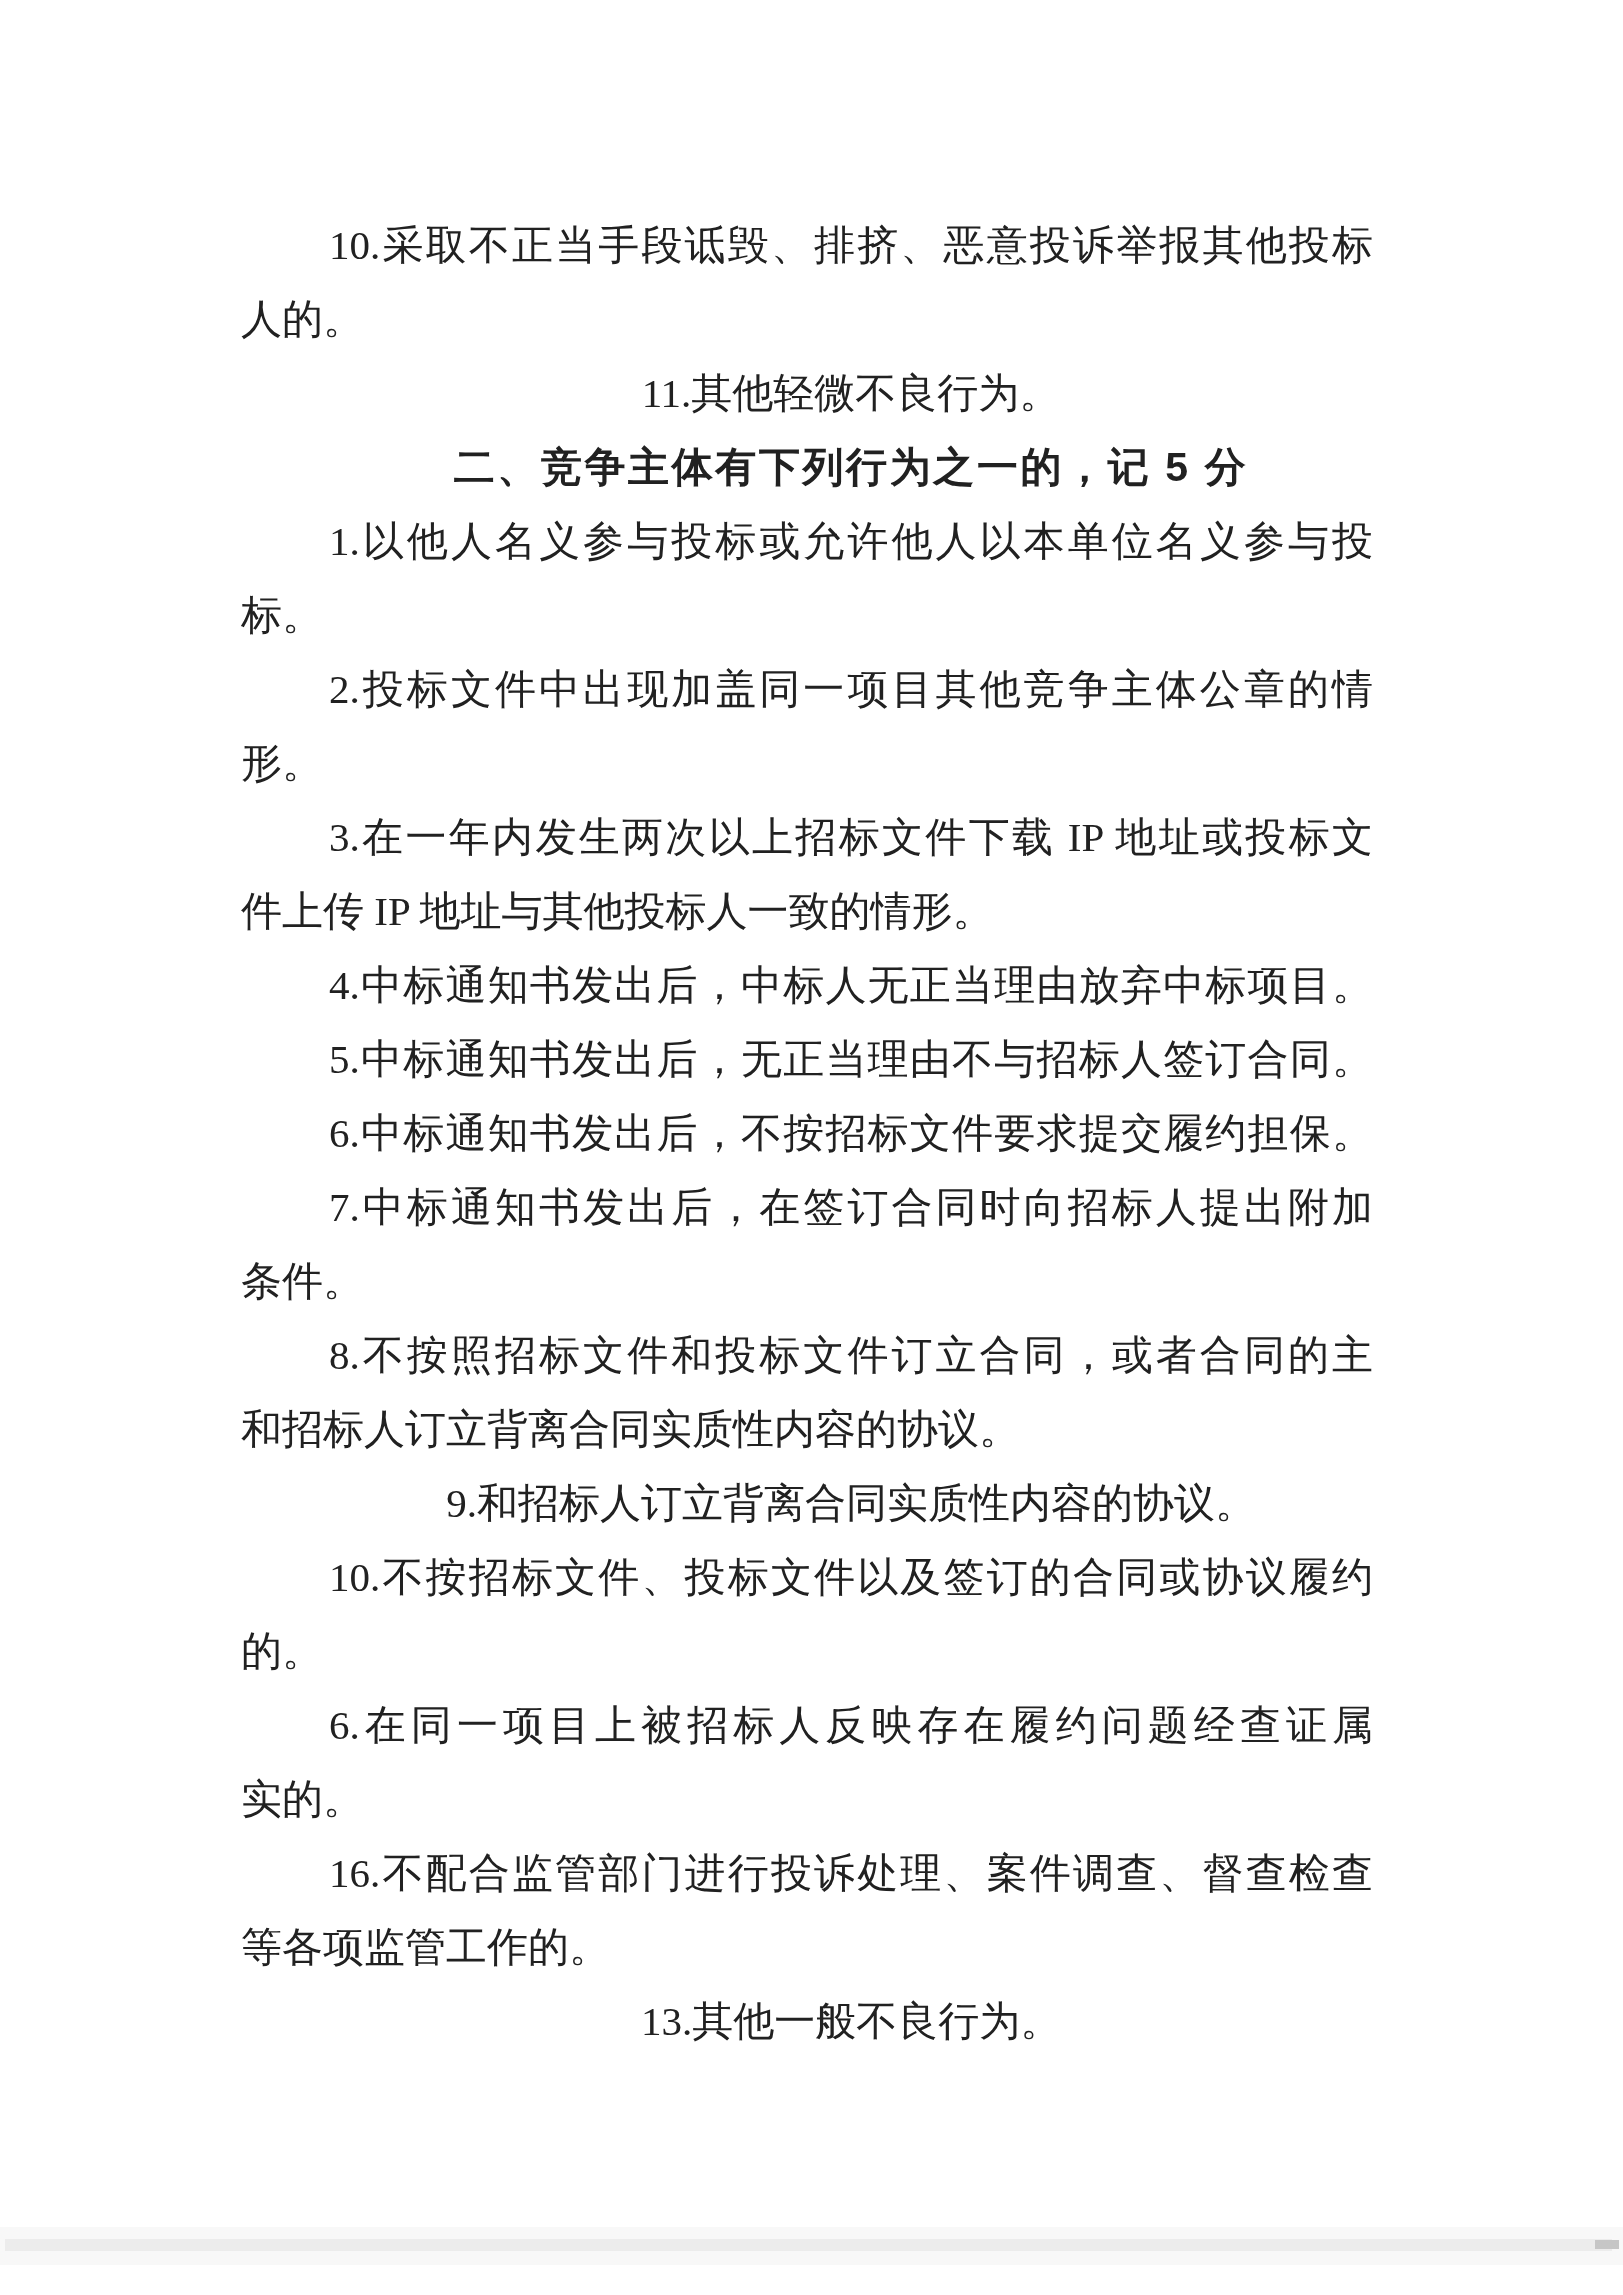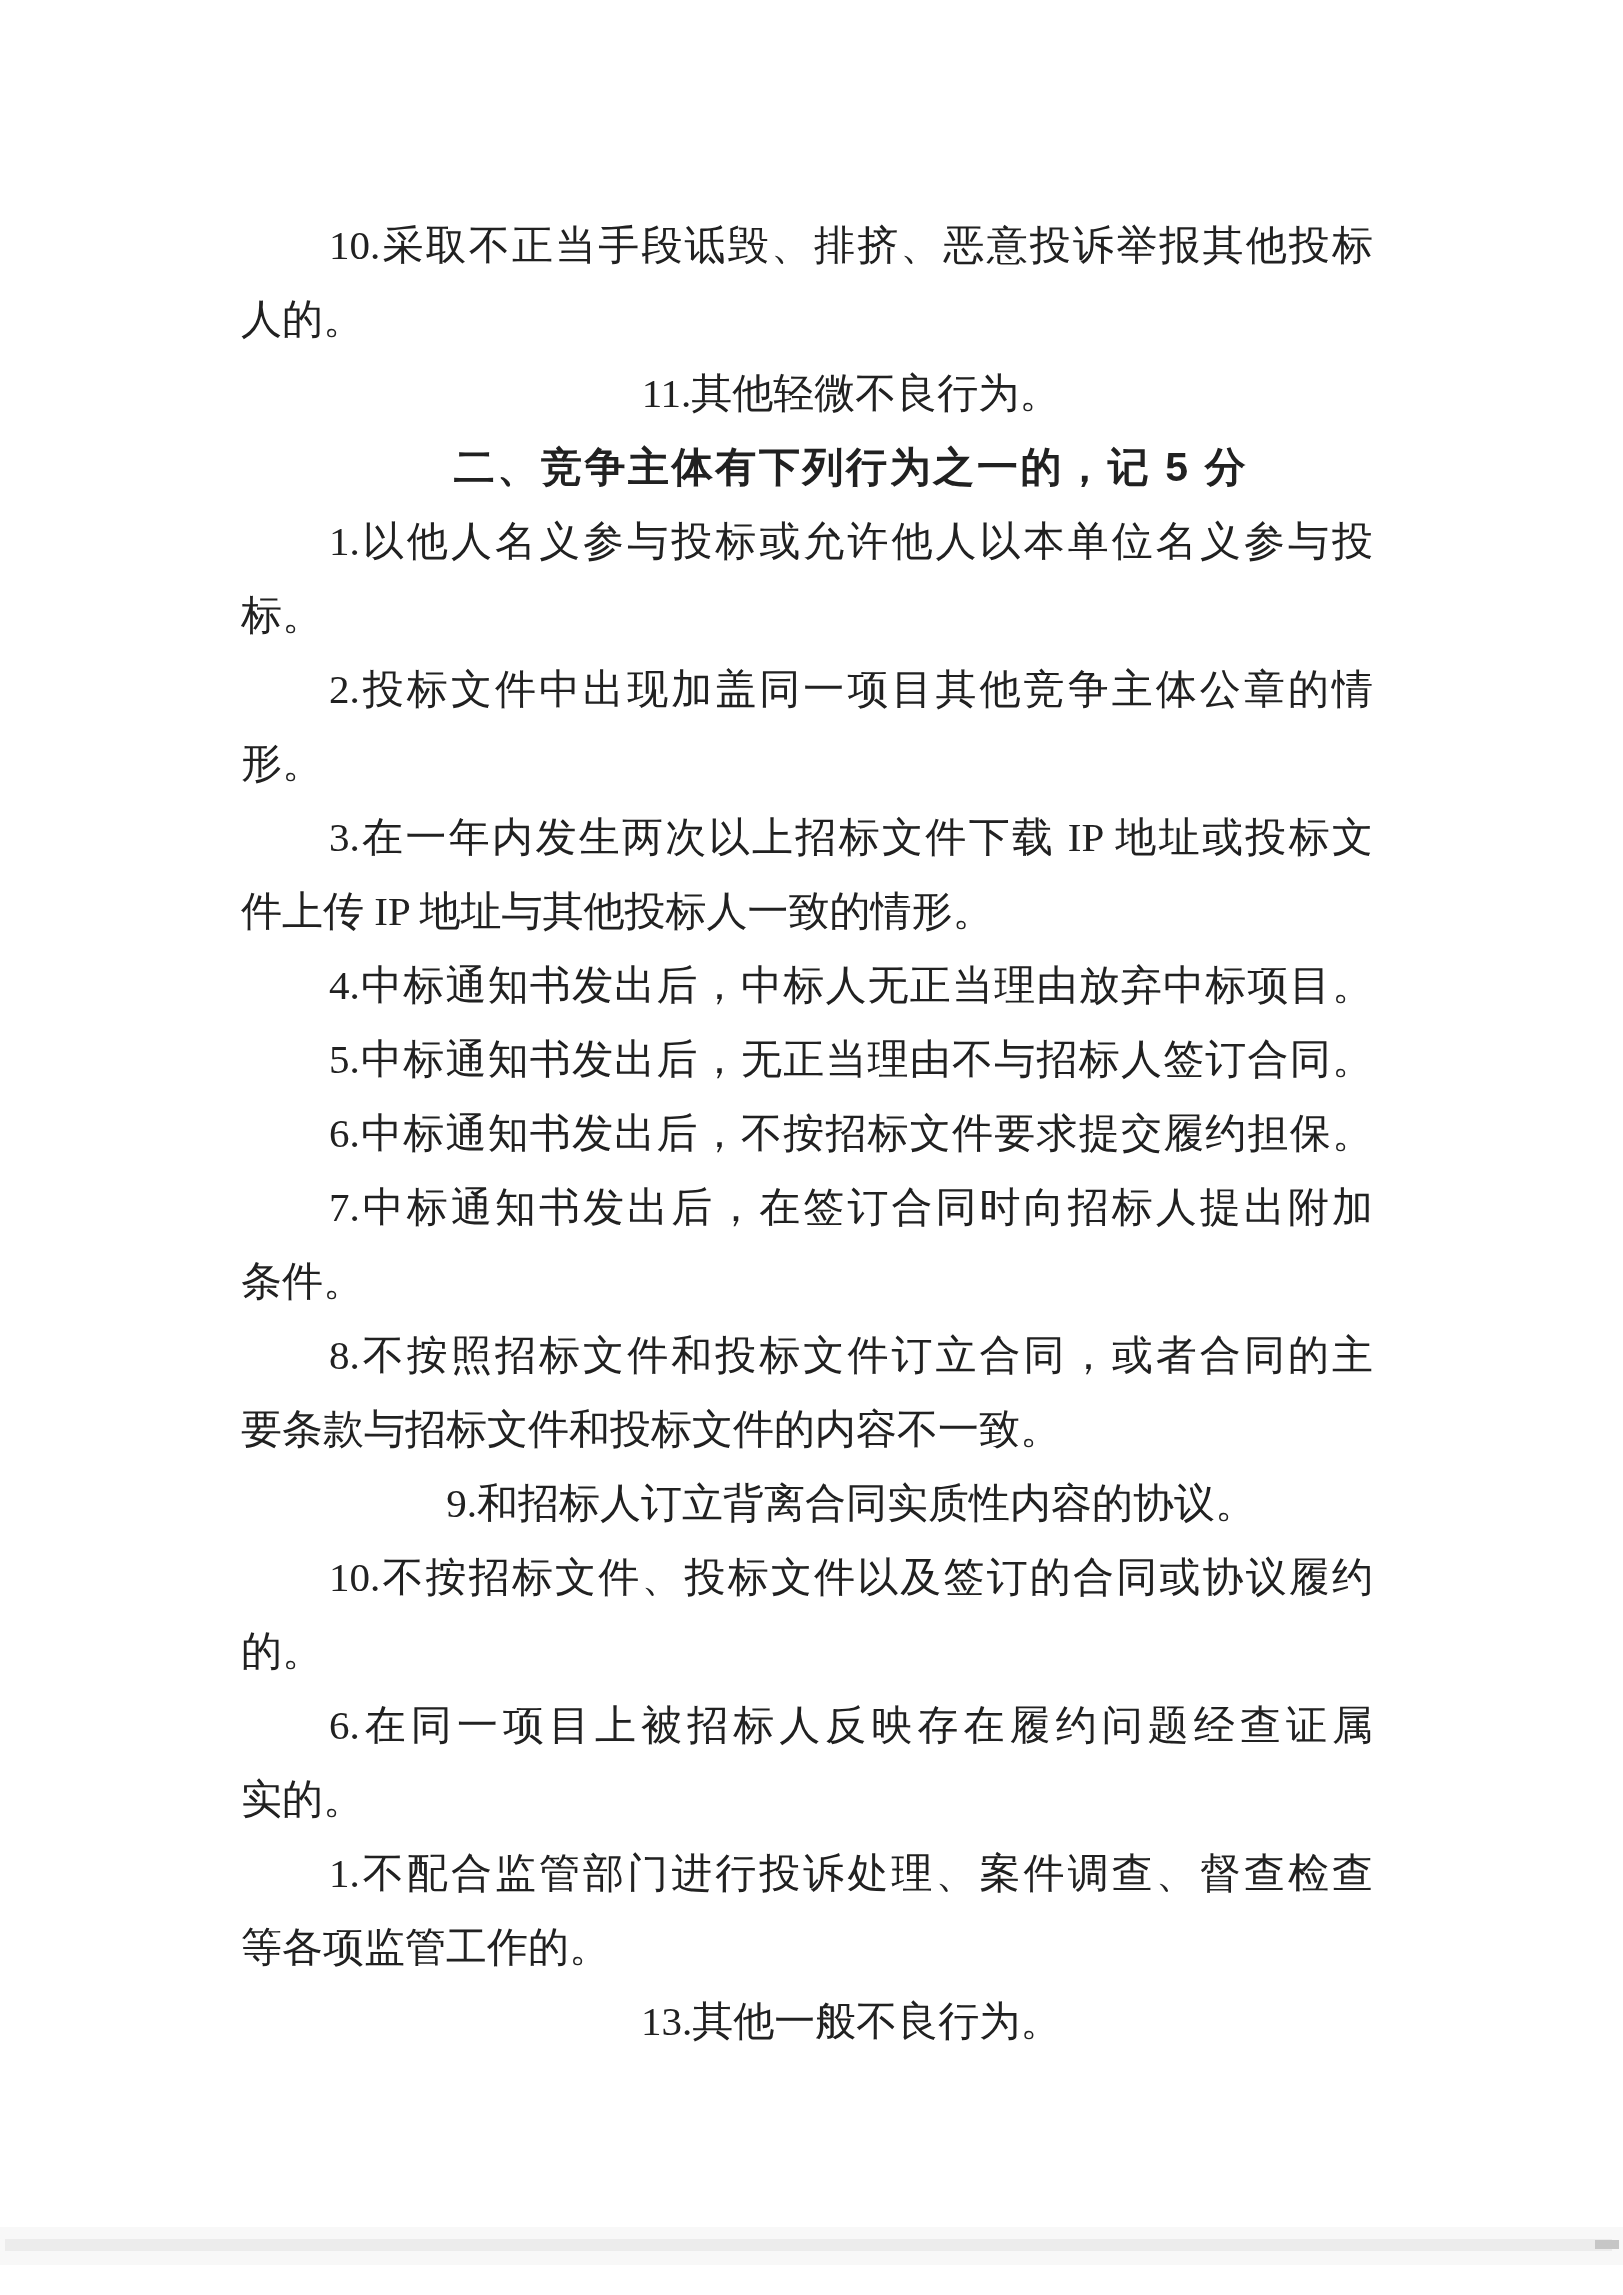--- a/index.html
+++ b/index.html
@@ -85,27 +85,27 @@
     <div class="line indent justify">2.投标文件中出现加盖同一项目其他竞争主体公章的情</div>
     <div class="line">形。</div>
     <div class="line indent justify">3.在一年内发生两次以上招标文件下载 IP 地址或投标文</div>
     <div class="line">件上传 IP 地址与其他投标人一致的情形。</div>
     <div class="line indent justify">4.中标通知书发出后，中标人无正当理由放弃中标项目。</div>
     <div class="line indent justify">5.中标通知书发出后，无正当理由不与招标人签订合同。</div>
     <div class="line indent justify">6.中标通知书发出后，不按招标文件要求提交履约担保。</div>
     <div class="line indent justify">7.中标通知书发出后，在签订合同时向招标人提出附加</div>
     <div class="line">条件。</div>
     <div class="line indent justify">8.不按照招标文件和投标文件订立合同，或者合同的主</div>
-    <div class="line">要条款与招标文件和投标文件的内容不一致。</div>
+    <div class="line">和招标人订立背离合同实质性内容的协议。</div>
     <div class="line indent">9.和招标人订立背离合同实质性内容的协议。</div>
     <div class="line indent justify">10.不按招标文件、投标文件以及签订的合同或协议履约</div>
     <div class="line">的。</div>
     <div class="line indent justify">6.在同一项目上被招标人反映存在履约问题经查证属</div>
     <div class="line">实的。</div>
-    <div class="line indent justify">1.不配合监管部门进行投诉处理、案件调查、督查检查</div>
+    <div class="line indent justify">16.不配合监管部门进行投诉处理、案件调查、督查检查</div>
     <div class="line">等各项监管工作的。</div>
     <div class="line indent">13.其他一般不良行为。</div>
   </div>
 
   <div class="scan-band-soft"></div>
   <div class="scan-band-core"></div>
   <div class="scan-band-nub"></div>
 </div>
 
 

